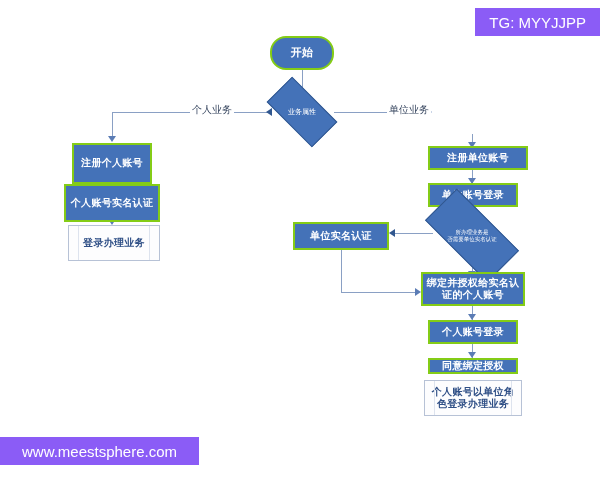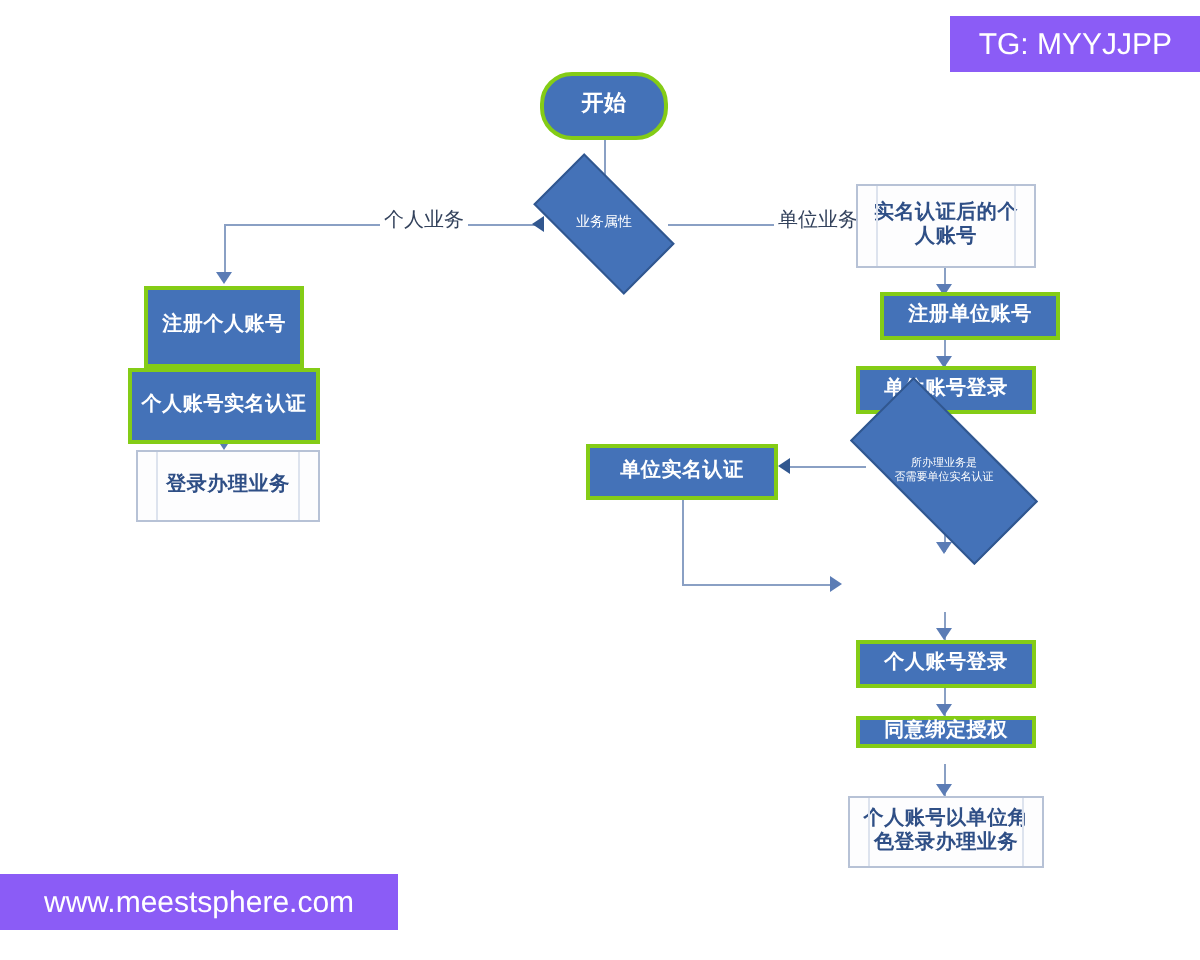--- a/index.html
+++ b/index.html
@@ -228,54 +228,54 @@
   </div>
 
   <div class="node filled" style="left:64px; top:184px; width:96px; height:38px;">
     <span class="txt">个人账号实名认证</span>
   </div>
 
   <div class="node light" style="left:68px; top:225px; width:92px; height:36px;">
     <span class="txt">登录办理业务</span>
   </div>
 
-  <div class="node light" style="left:428px; top:92px; width:90px; height:42px;">
-    <span class="txt">实名认证后的个人账号</span>
-  </div>
-
-  <div class="node filled" style="left:440px; top:146px; width:90px; height:24px;justify-content:center;">
+
+  <div class="node filled" style="left:428px; top:146px; width:100px; height:24px;justify-content:center;">
     <span class="txt">注册单位账号</span>
   </div>
 
   <div class="node filled" style="left:428px; top:183px; width:90px; height:24px;">
     <span class="txt">单位账号登录</span>
   </div>
 
   <div class="diamond" style="left:428px; top:213px; width:88px; height:45px;">
     <div class="shape"></div>
     <div class="dtxt" style="font-size:5.5px; width:74px;">
       <span>所办理业务是</span><br>
       <span>否需要单位实名认证</span>
     </div>
   </div>
 
   <div class="node filled" style="left:293px; top:222px; width:96px; height:28px;">
     <span class="txt">单位实名认证</span>
   </div>
 
+  <div class="node filled" style="left:421px; top:272px; width:104px; height:34px;">
+    <span class="txt">绑定并授权给实名认证的个人账号</span>
+  </div>
 
   <div class="node filled" style="left:428px; top:320px; width:90px; height:24px;">
     <span class="txt">个人账号登录</span>
   </div>
 
   <div class="node filled" style="left:428px; top:358px; width:90px; height:16px;">
     <span class="txt">同意绑定授权</span>
   </div>
 
-  <div class="node light" style="left:424px; top:398px; width:98px; height:36px;">
+  <div class="node light" style="left:424px; top:380px; width:98px; height:36px;">
     <span class="txt">个人账号以单位角色登录办理业务</span>
   </div>
 
   <div class="watermark" id="wm-top">TG: MYYJJPP</div>
 
   <div class="watermark" id="wm-bottom">www.meestsphere.com</div>
 
 </div>
 
 </body></html>

